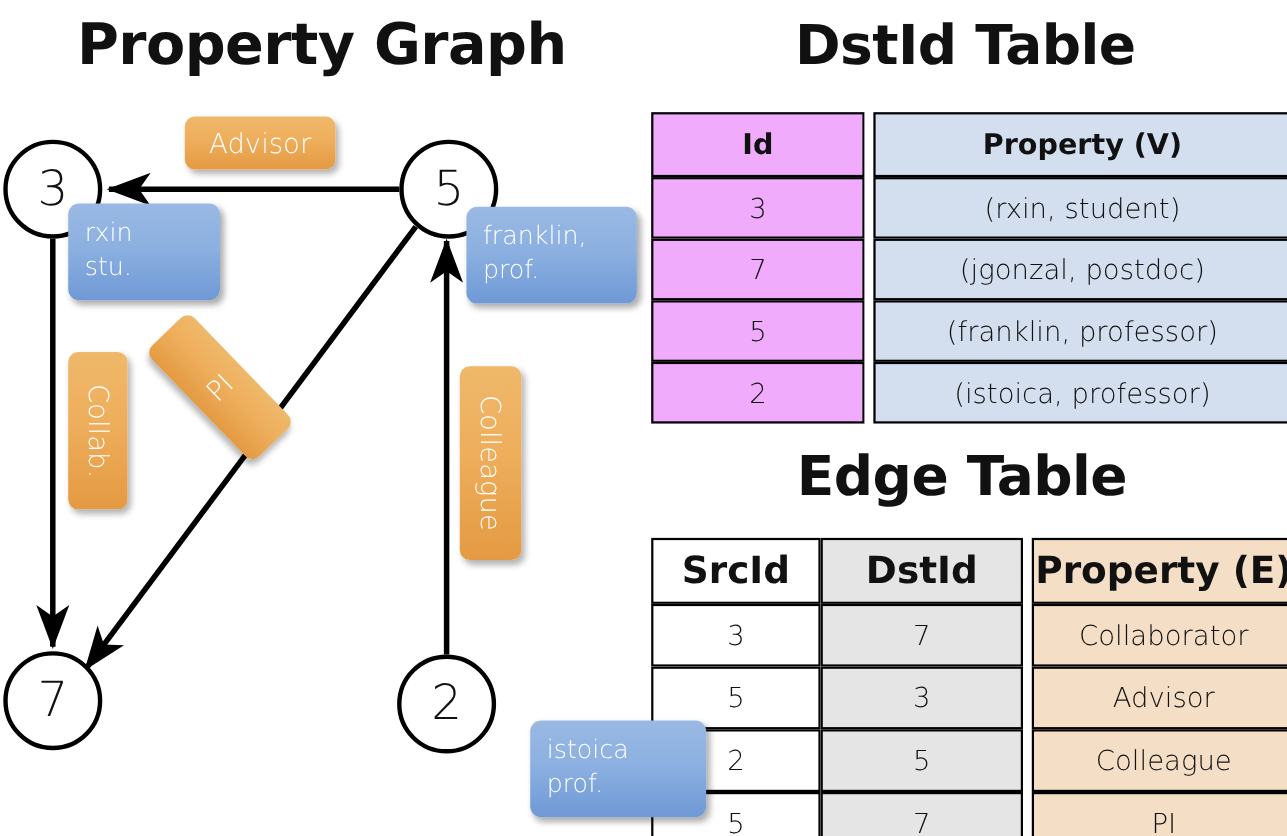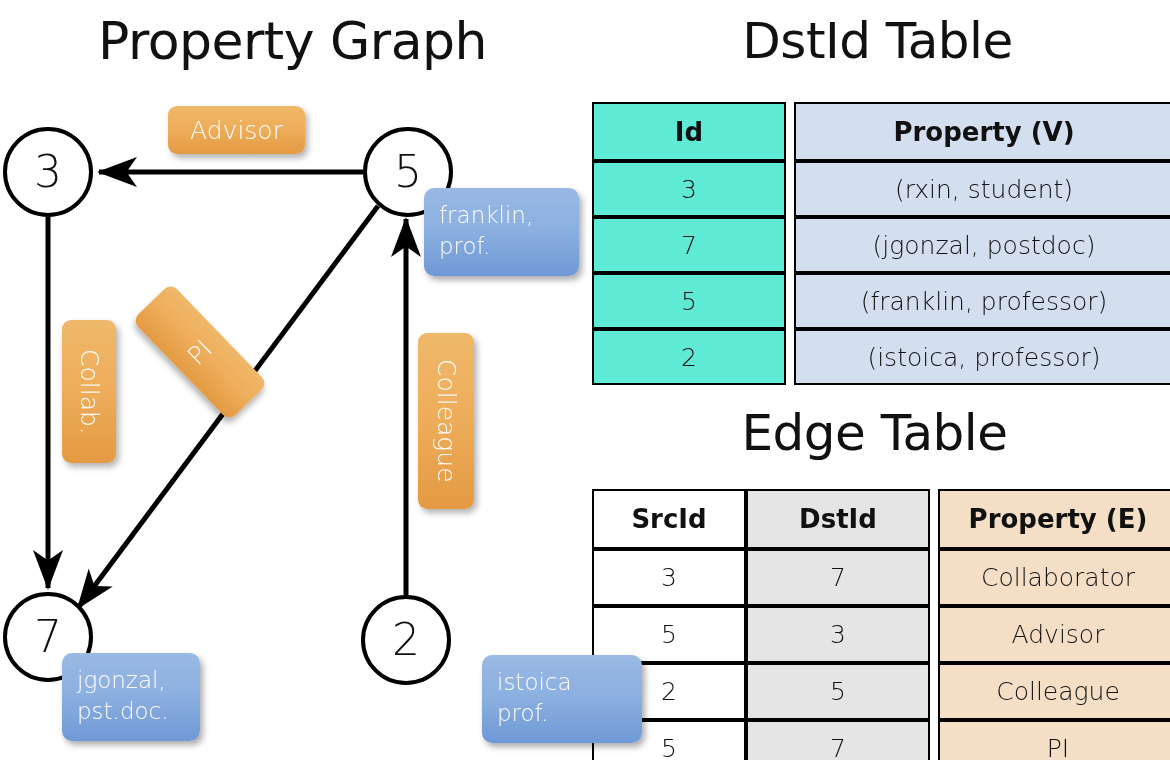--- a/index.html
+++ b/index.html
@@ -13,21 +13,21 @@
     position: relative;
     overflow: hidden;
     font-family: "Liberation Sans", sans-serif;
     color: #000000;
   }
 
   
   .title {
     position: absolute;
     font-family: "DejaVu Sans", sans-serif;
-    font-weight: 400;
+    font-weight: 700;
     color: #111111;
     letter-spacing: -0.5px;
     white-space: nowrap;
     text-align: center;
   }
   #title-property-graph {
     left: 0; top: 8px; width: 585px;
     font-size: 52px;
     line-height: 66px;
   }
@@ -165,34 +165,34 @@
   }
   
   .gapcol { border: none !important; background: #ffffff; width: 8px; }
 
   #vertex-table {
     left: 592px; top: 102px;
     width: 574px;
     font-size: 25px;
   }
   #vertex-table th, #vertex-table td { height: 52px; }
-  #vertex-table .c-id   { width: 190px; background: #5eead4; }
+  #vertex-table .c-id   { width: 190px; background: #f0abfc; }
   #vertex-table .c-prop { width: 376px; background: #d3deef; }
   #vertex-table thead th { height: 55px; font-size: 26px; }
 
   #edge-table {
     left: 592px; top: 489px;
     width: 574px;
     font-size: 25px;
   }
   #edge-table th, #edge-table td { height: 53px; }
   #edge-table .c-src  { width: 150px; background: #ffffff; }
   #edge-table .c-dst  { width: 180px; background: #e5e5e5; }
   #edge-table .c-prop { width: 236px; background: #f4dfc6; }
-  #edge-table thead th { height: 56px; font-size: 26px; }
+  #edge-table thead th { height: 56px; font-size: 34px; }
 </style>
 </head>
 <body>
 
 <div class="title" id="title-property-graph">Property Graph</div>
 
 <div class="title" id="title-vertex-table">DstId Table</div>
 
 <div class="title" id="title-edge-table">Edge Table</div>
 
@@ -220,27 +220,27 @@
   <div class="node" id="node-5">
     <span>5</span>
   </div>
   <div class="node" id="node-7">
     <span>7</span>
   </div>
   <div class="node" id="node-2">
     <span>2</span>
   </div>
 
+  <div class="prop-box" id="prop-rxin">
+    <span class="prop-line">rxin</span>
+    <span class="prop-line">stu.</span>
+  </div>
   <div class="prop-box" id="prop-franklin">
     <span class="prop-line">franklin,</span>
     <span class="prop-line">prof.</span>
-  </div>
-  <div class="prop-box" id="prop-jgonzal">
-    <span class="prop-line">jgonzal,</span>
-    <span class="prop-line">pst.doc.</span>
   </div>
   <div class="prop-box" id="prop-istoica">
     <span class="prop-line">istoica</span>
     <span class="prop-line">prof.</span>
   </div>
 
   <div class="edge-label" id="edge-label-advisor">
     <span>Advisor</span>
   </div>
   <div class="edge-label" id="edge-label-collab">

